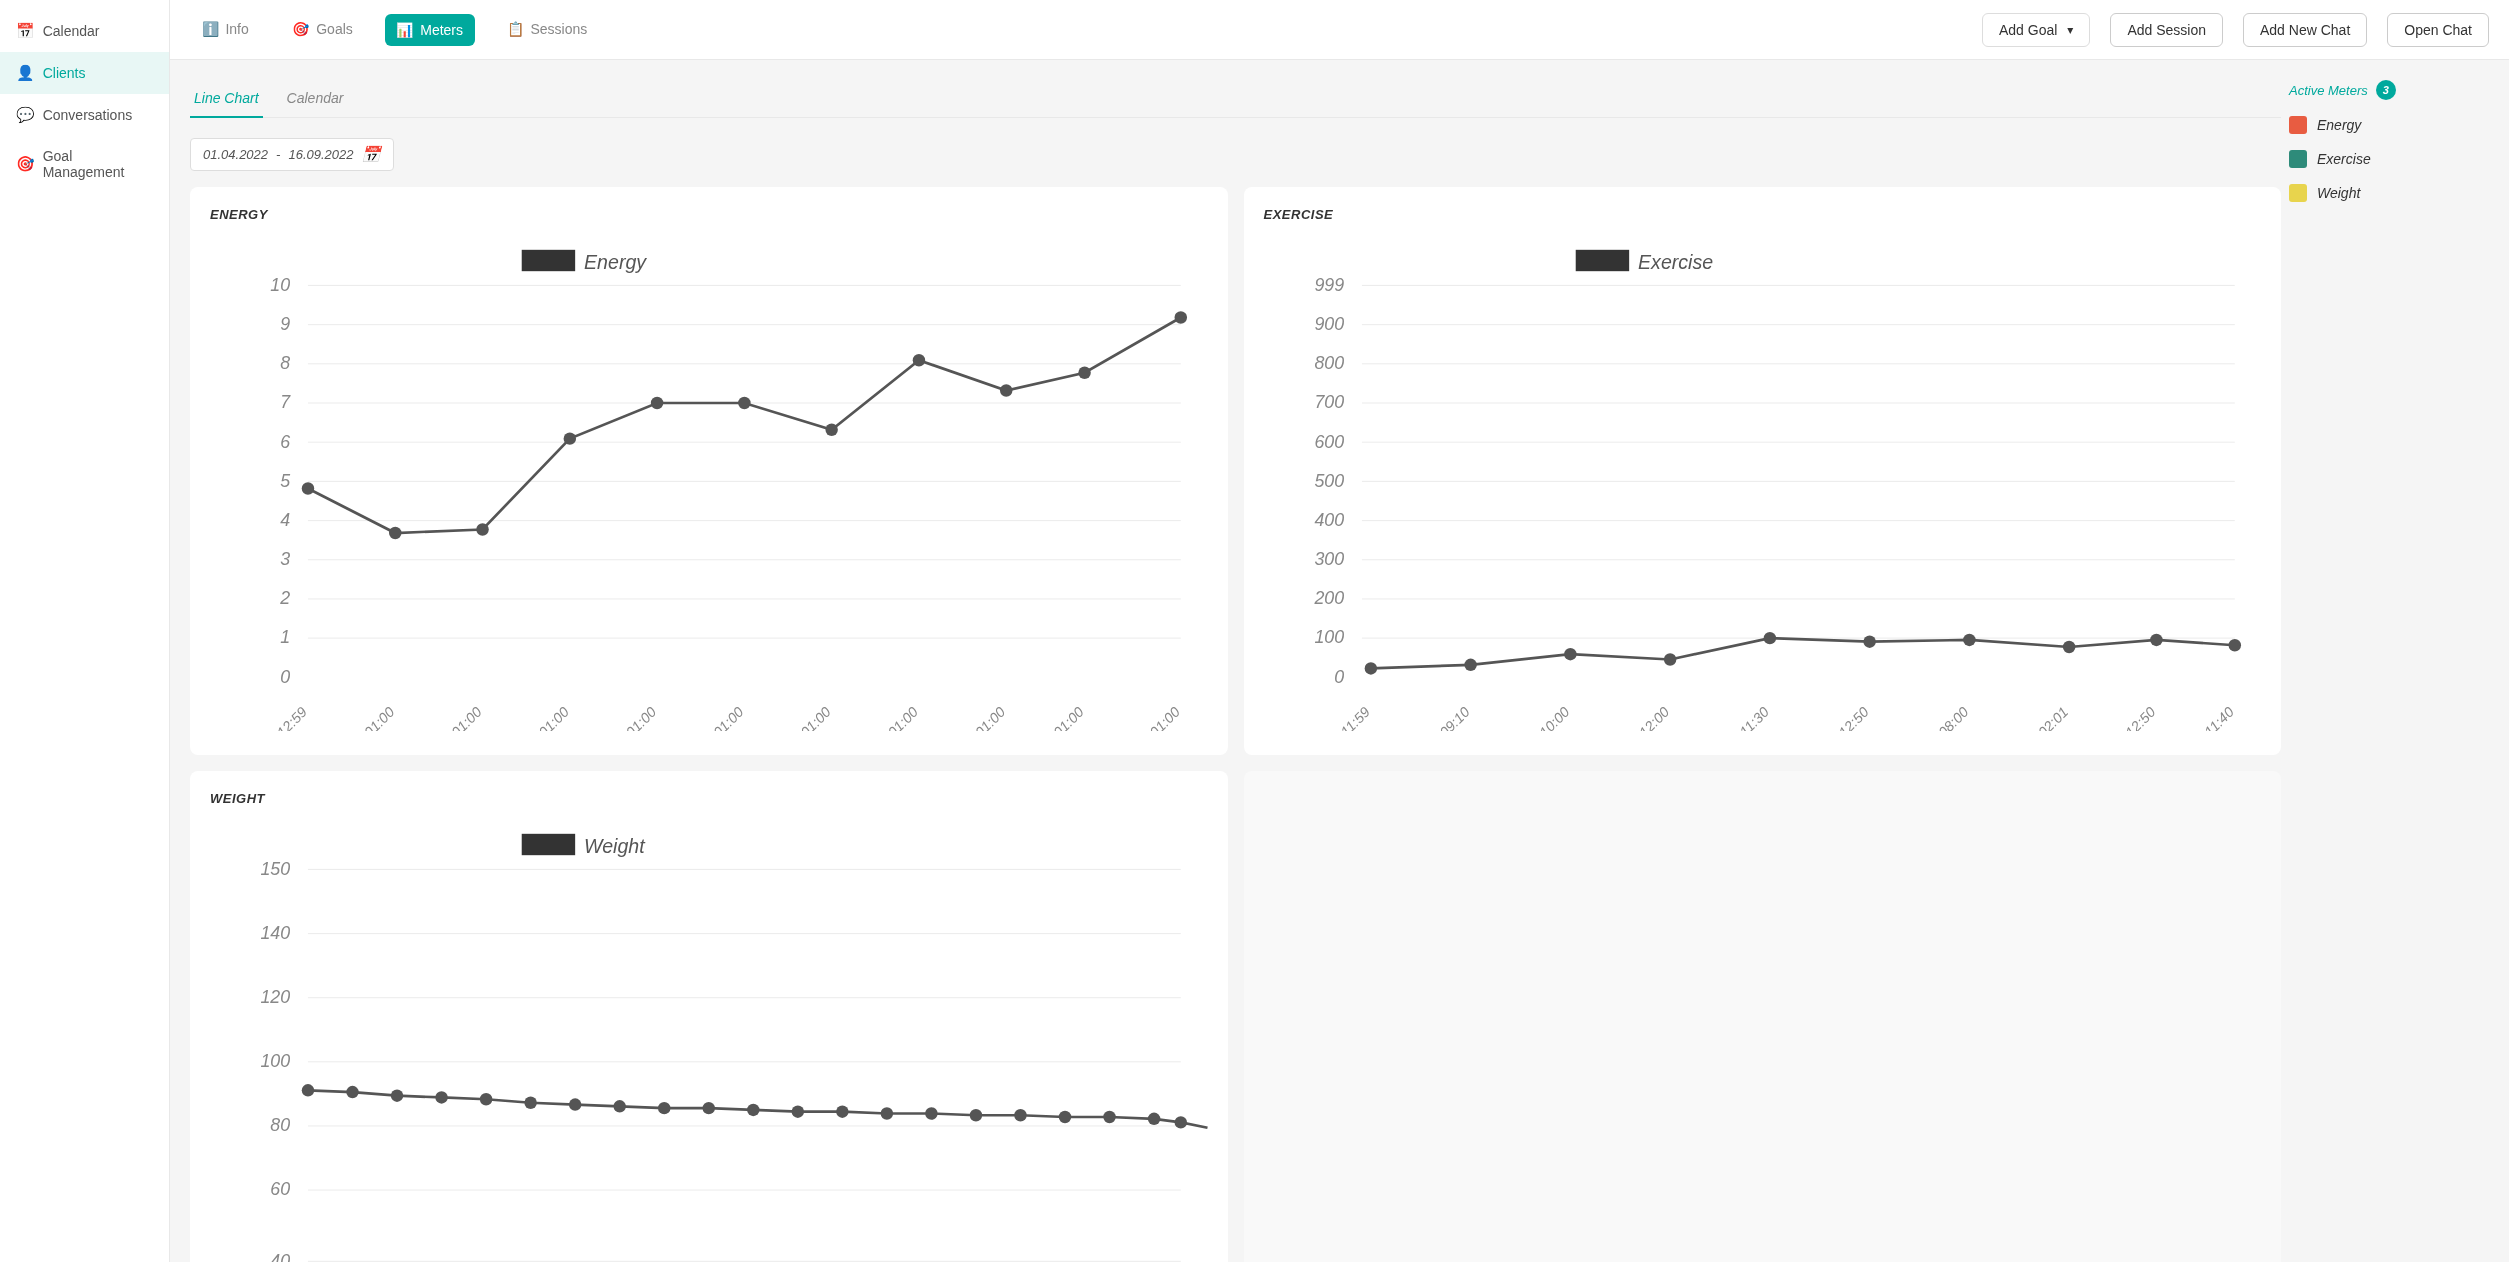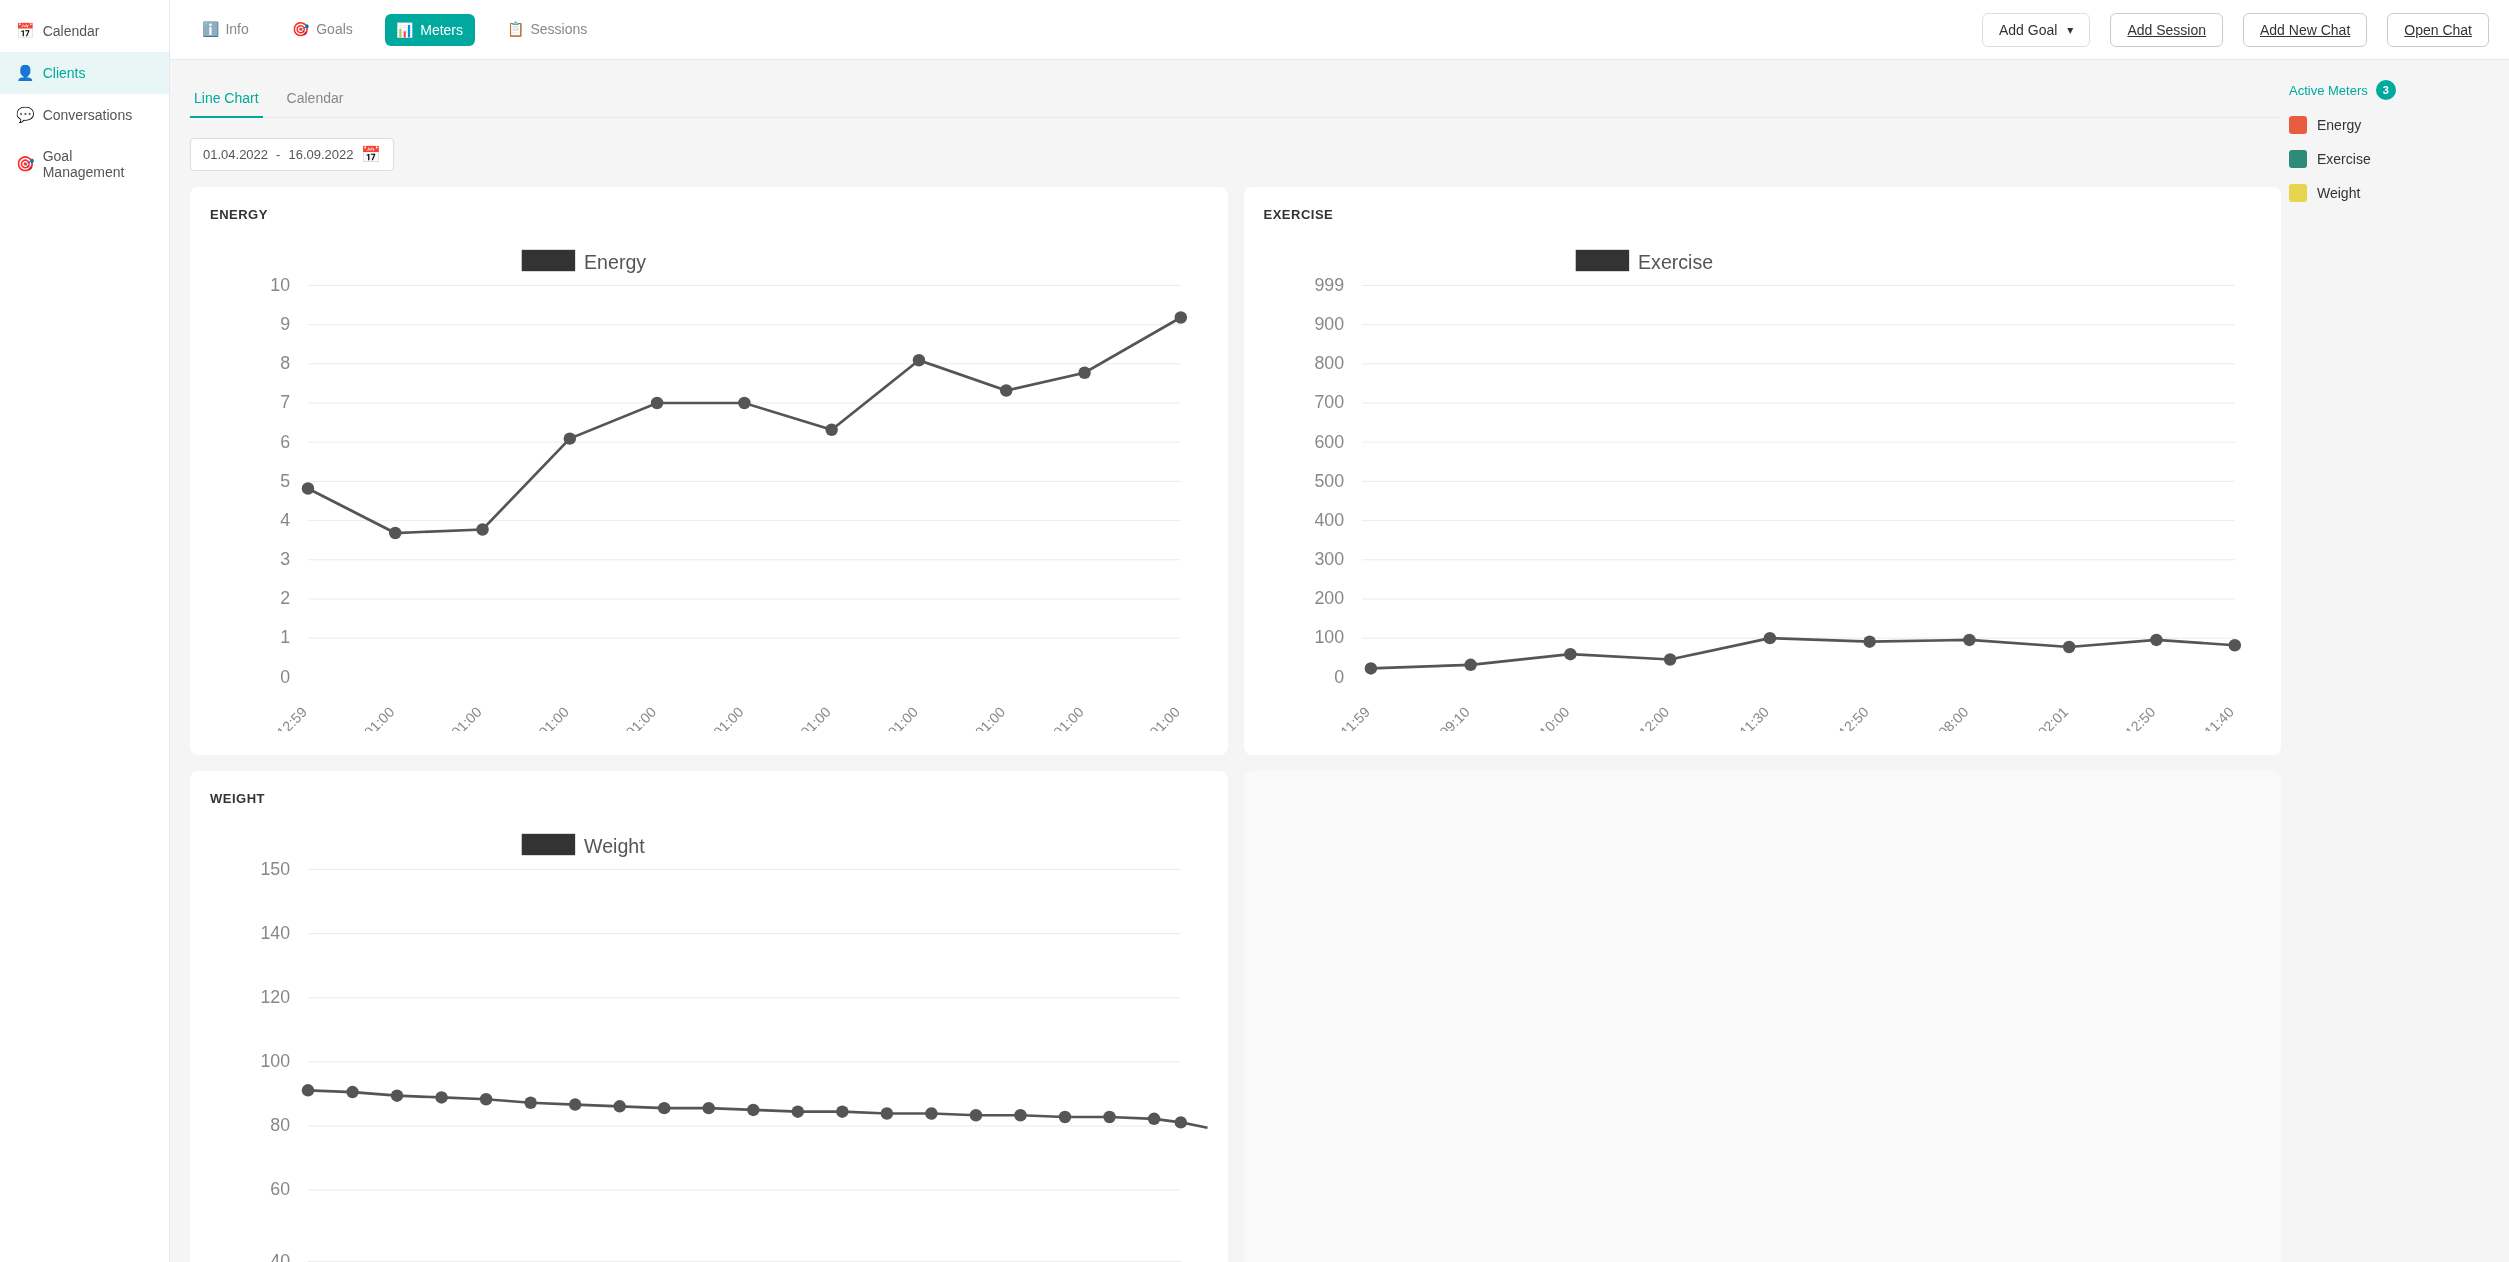--- a/index.html
+++ b/index.html
@@ -13,25 +13,25 @@
 
     
     .main { flex: 1; display: flex; flex-direction: column; overflow: hidden; }
 
     
     .top-nav { background: #fff; border-bottom: 1px solid #e8e8e8; display: flex; align-items: center; padding: 0 20px; height: 60px; gap: 20px; }
     .nav-tab { display: flex; align-items: center; gap: 6px; padding: 8px 12px; font-size: 14px; color: #888; cursor: pointer; border-bottom: 2px solid transparent; text-decoration: none; height: 60px; }
     .nav-tab.active { color: #fff; background: #00a99d; border-radius: 6px; height: auto; border-bottom: none; }
     .nav-spacer { flex: 1; }
     .btn { padding: 8px 16px; border-radius: 6px; font-size: 14px; cursor: pointer; border: 1px solid #ddd; background: #fff; color: #333; display: flex; align-items: center; gap: 6px; justify-content: center; }
-    .btn-outline { border: 1px solid #ccc; text-decoration: underline; }
+    .btn-outline { border: 1px solid #ccc; }
     .btn-dropdown::after { content: '▾'; margin-left: 4px; font-size: 12px; }
 
     
-    .content { flex: 1; overflow-y: auto; padding: 20px; display: flex; gap: 8px; }
+    .content { flex: 1; overflow-y: auto; padding: 20px; display: flex; gap: 8px; font-style: italic; }
     .content-main { flex: 1; }
     .content-sidebar { width: 200px; flex-shrink: 0; }
 
     
     .sub-tabs { display: flex; gap: 20px; margin-bottom: 20px; border-bottom: 1px solid #e8e8e8; }
     .sub-tab { padding: 10px 4px; font-size: 14px; color: #888; cursor: pointer; border-bottom: 2px solid transparent; margin-bottom: -1px; }
     .sub-tab.active { color: #00a99d; border-bottom: 2px solid #00a99d; font-weight: 500; }
 
     
     .section-title { font-size: 13px; font-weight: 700; color: #00a99d; margin-bottom: 14px; letter-spacing: 0.5px; }

